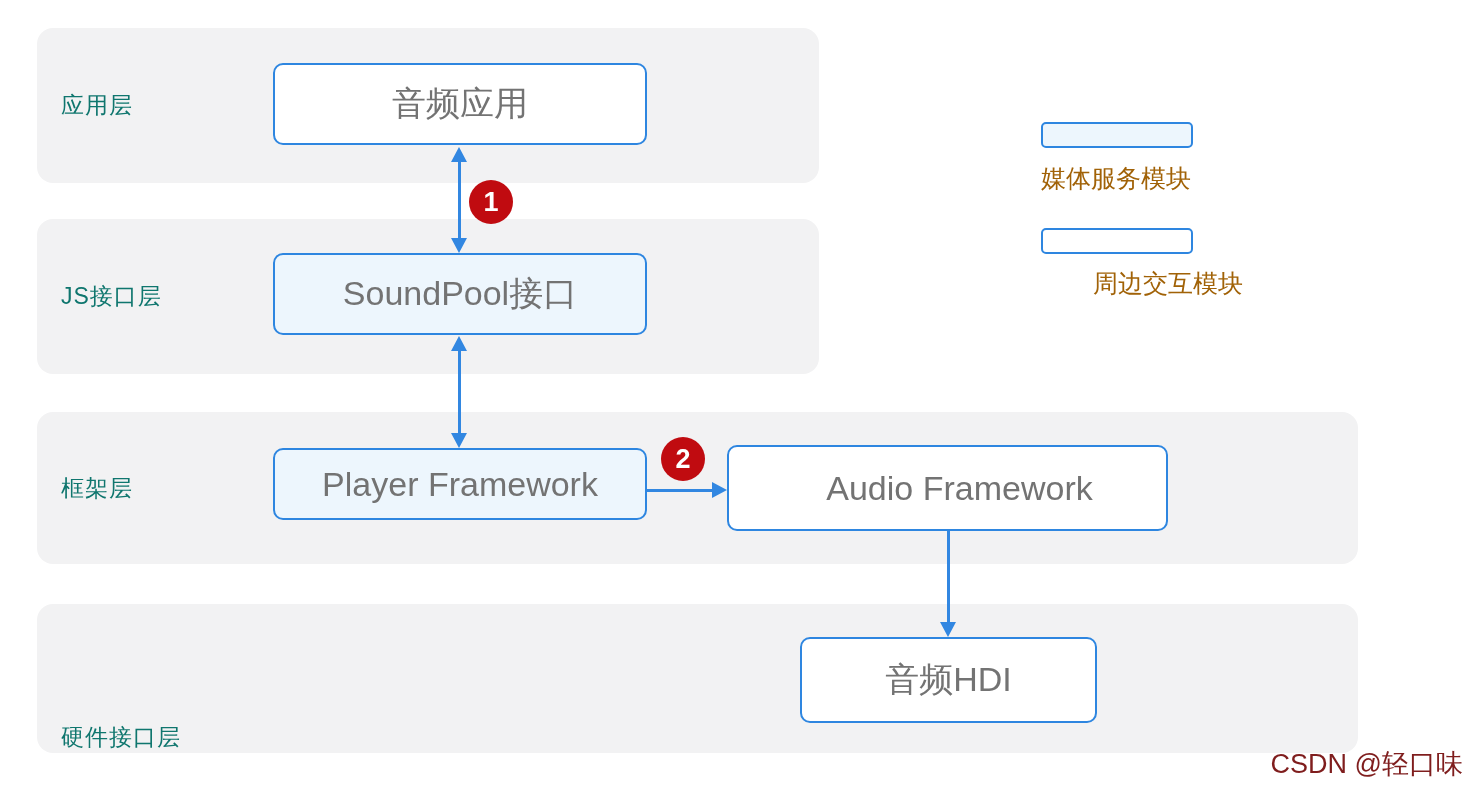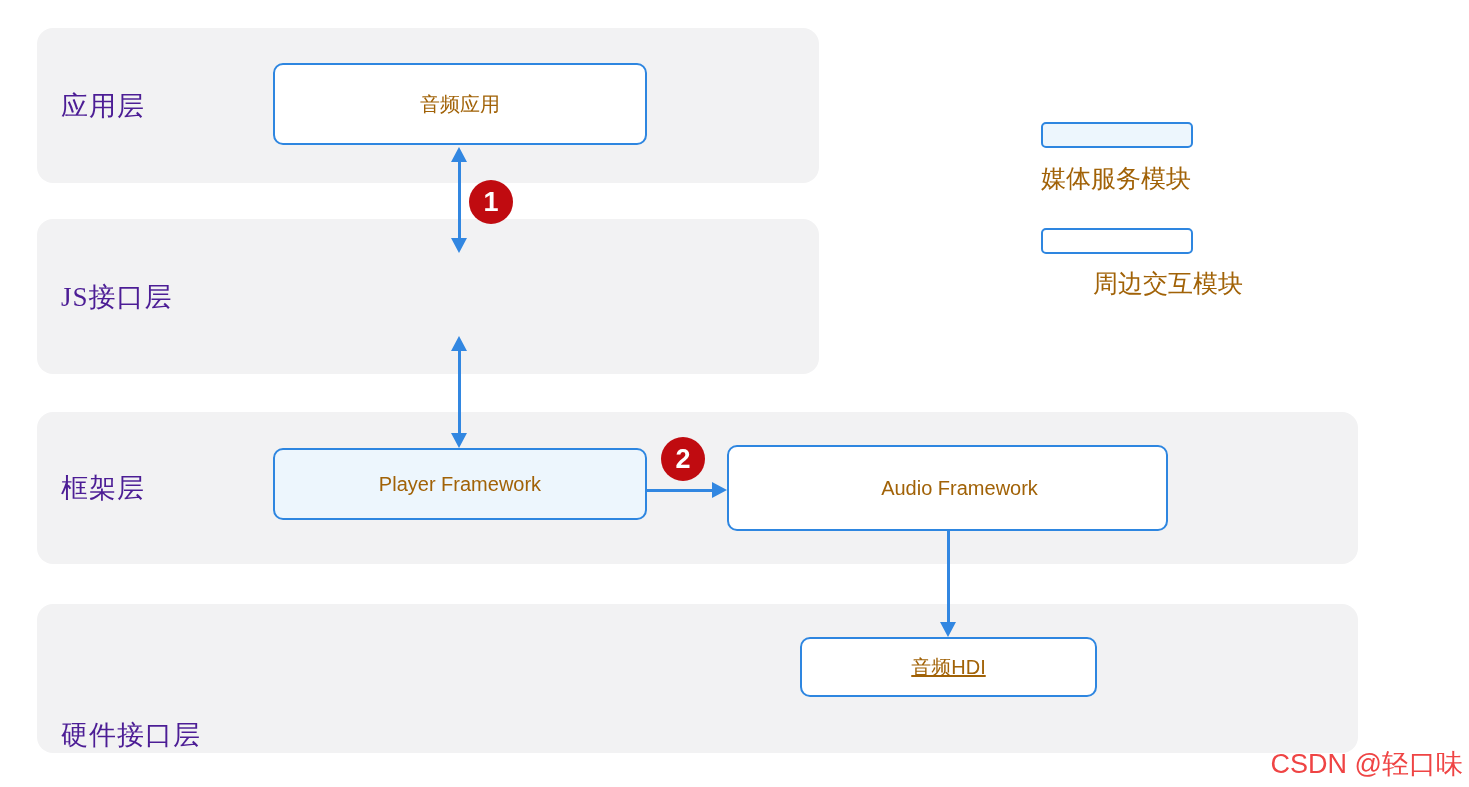--- a/index.html
+++ b/index.html
@@ -1,36 +1,36 @@
 <!DOCTYPE html>
 <html><head>
 <meta charset="utf-8">
 <style>
   html,body{margin:0;padding:0;background:#ffffff;}
   body{font-family:"Liberation Sans","DejaVu Sans",sans-serif;}
   .canvas{position:relative;width:1469px;height:787px;background:#ffffff;overflow:hidden;}
 
   
   .layer{position:absolute;background:#f2f2f3;border-radius:16px;display:flex;align-items:center;}
-  .layer-label{padding-left:24px;font-size:27px;color:#4c1d95;letter-spacing:1px;white-space:nowrap;font-family:Liberation Serif, serif;}
+  .layer-label{padding-left:24px;font-size:23px;color:#0f766e;letter-spacing:1px;white-space:nowrap;}
   .layer1{left:37px;top:28px;width:782px;height:155px;}
   .layer2{left:37px;top:219px;width:782px;height:155px;}
   .layer3{left:37px;top:412px;width:1321px;height:152px;}
   .layer4{left:37px;top:604px;width:1321px;height:149px;align-items:flex-end;}
 
   
   .node{position:absolute;border:2px solid #2e86e0;border-radius:10px;background:#ffffff;
-        display:flex;align-items:center;justify-content:center;font-size:20px;color:#a16207;
+        display:flex;align-items:center;justify-content:center;font-size:34px;color:#737373;
         box-sizing:border-box;white-space:nowrap;}
   .node.media{background:#edf6fd;}
   .node1{left:273px;top:63px;width:374px;height:82px;}
   .node2{left:273px;top:253px;width:374px;height:82px;}
   .node3{left:273px;top:448px;width:374px;height:72px;text-align:right;}
   .node4{left:727px;top:445px;width:441px;height:86px;padding-left:24px;}
-  .node5{left:800px;top:637px;width:297px;height:60px;text-decoration:underline;}
+  .node5{left:800px;top:637px;width:297px;height:86px;}
 
   
   .varrow{position:absolute;width:16px;}
   .varrow .shaft{position:absolute;left:6.5px;width:3px;background:#3287e1;top:0;bottom:0;}
   .varrow.head-top .shaft{top:12px;}
   .varrow.head-bottom .shaft{bottom:12px;}
   .ah{position:absolute;width:0;height:0;}
   .ah-up{left:0;top:0;border-left:8px solid transparent;border-right:8px solid transparent;border-bottom:15px solid #3287e1;}
   .ah-down{left:0;bottom:0;border-left:8px solid transparent;border-right:8px solid transparent;border-top:15px solid #3287e1;}
   .harrow{position:absolute;height:16px;}
@@ -51,21 +51,21 @@
   .legend-swatch{position:absolute;width:148px;height:22px;border:2px solid #2e86e0;border-radius:5px;
                  background:#ffffff;box-sizing:content-box;}
   .legend-swatch.filled{background:#edf6fd;}
   .lswatch1{left:1041px;top:122px;}
   .lswatch2{left:1041px;top:228px;}
   .legend-label{position:absolute;font-size:25px;color:#a16207;white-space:nowrap;}
   .llabel1{left:1041px;top:162px;}
   .llabel2{left:1093px;top:267px;}
 
   
-  .watermark{position:absolute;right:6px;top:746px;font-size:27px;color:#ef4444;
+  .watermark{position:absolute;right:6px;top:746px;font-size:27px;color:#7f1d1d;
              text-shadow:1px 1px 0 #ffffff;white-space:nowrap;}
 </style>
 </head>
 <body>
 
 <div class="canvas">
 
   <div class="layer layer1">
     <span class="layer-label">应用层</span>
   </div>
@@ -73,20 +73,21 @@
     <span class="layer-label">JS接口层</span>
   </div>
   <div class="layer layer3">
     <span class="layer-label">框架层</span>
   </div>
   <div class="layer layer4">
     <span class="layer-label">硬件接口层</span>
   </div>
 
   <div class="node node1">音频应用</div>
+  <div class="node media node2">SoundPool接口</div>
   <div class="node media node3">Player Framework</div>
   <div class="node node4">Audio Framework</div>
   <div class="node node5">音频HDI</div>
 
   <div class="varrow head-top head-bottom arrow1">
     <div class="ah ah-up"></div>
     <div class="shaft"></div>
     <div class="ah ah-down"></div>
   </div>
   <div class="varrow head-top head-bottom arrow2">

